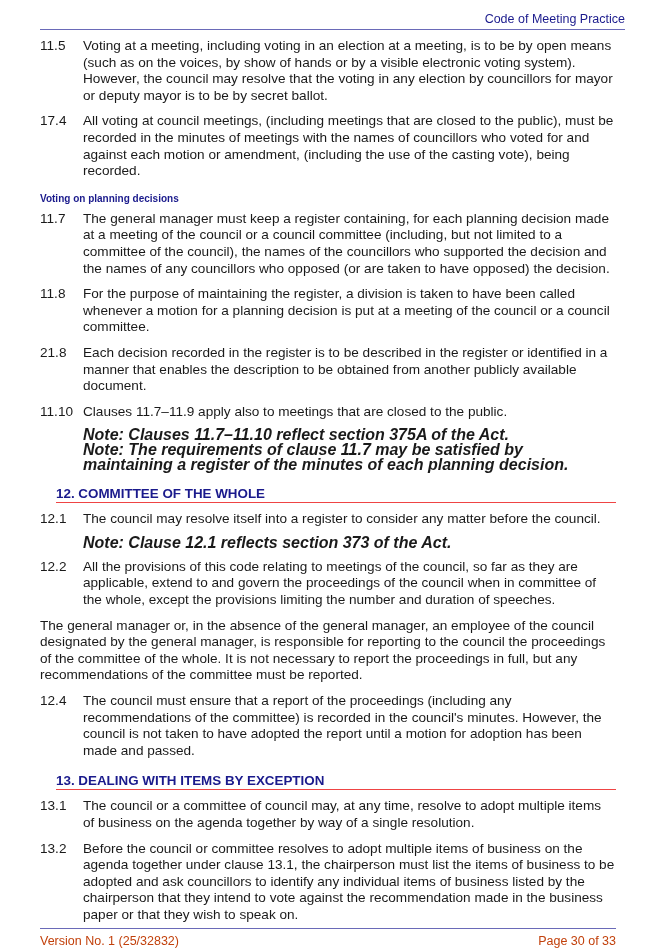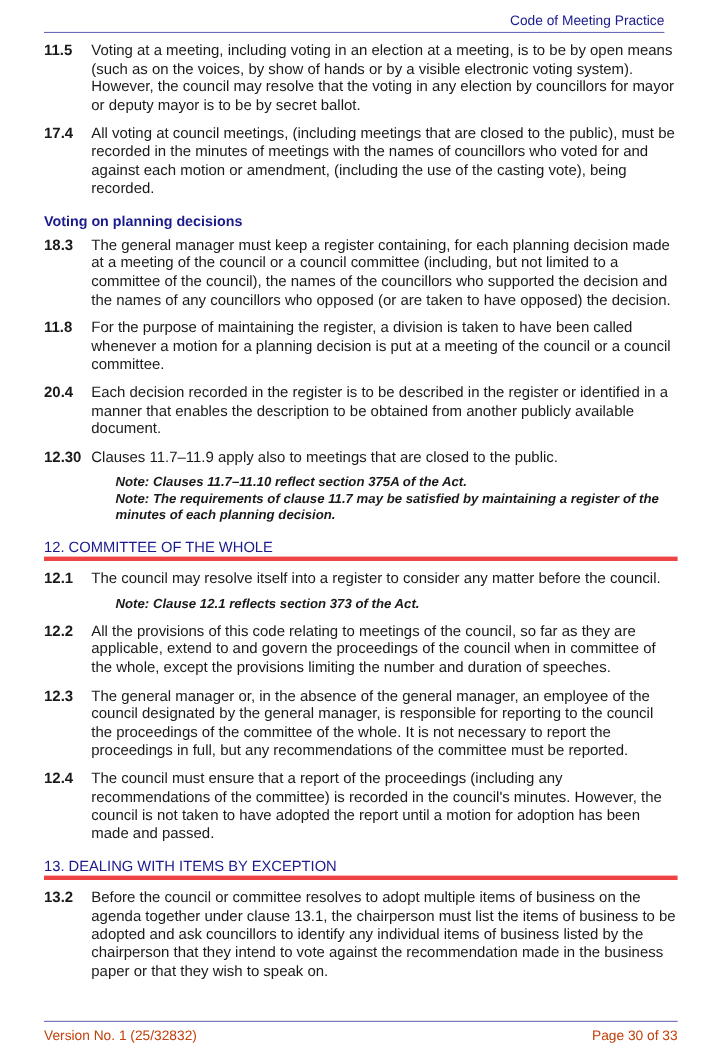--- a/index.html
+++ b/index.html
@@ -1,33 +1,33 @@
 <!DOCTYPE html>
 <html><head>
 <meta charset="utf-8">
 <style>
   html, body { margin: 0; padding: 0; background: #ffffff; }
   body {
     width: 656px; height: 950px; position: relative; overflow: hidden;
     font-family: "Liberation Sans", sans-serif; color: #1a1a1a;
   }
   .page-header {
-    position: absolute; left: 40px; right: 52px; top: 12px;
+    position: absolute; left: 40px; right: 31px; top: 12px;
     border-bottom: 1px solid #6a6ab8;
     text-align: right; font-size: 12.5px; color: #1a1a8c; padding-bottom: 3px;
   }
   .content { position: absolute; left: 40px; right: 40px; top: 38px; }
   .clause { display: flex; font-size: 13.6px; line-height: 16.6px; margin-bottom: 9px; }
-  .clause .num { width: 43px; flex: none; font-weight: bold; }
+  .clause .num { width: 43px; flex: none; }
   .clause .txt { flex: 1; }
-  .note { margin-left: 65px; font-size: 12px; font-weight: bold; font-style: italic; line-height: 15px; margin-bottom: 9px; margin-top: -2px; }
-  .subhead { font-size: 13px; font-weight: bold; color: #1a1a8c; margin: 13px 0 7px 0; }
+  .note { margin-left: 43px; font-size: 16px; font-weight: bold; font-style: italic; line-height: 15px; margin-bottom: 9px; margin-top: -2px; }
+  .subhead { font-size: 10px; font-weight: bold; color: #1a1a8c; margin: 13px 0 7px 0; }
   .sechead {
-    font-size: 13.4px; font-weight: normal; color: #1a1a8c;
-    border-bottom: 4px solid #ef4444; padding-bottom: 1px; margin: 14px 0 8px 0;
+    font-size: 13.4px; font-weight: bold; color: #1a1a8c;
+    border-bottom: 1px solid #ef4444; padding-bottom: 1px; margin: 14px 0 8px 16px;
   }
   .page-footer {
     position: absolute; left: 40px; right: 40px; top: 928px;
     border-top: 1px solid #6a6ab8; padding-top: 5px;
     display: flex; justify-content: space-between; font-size: 12.5px; color: #c2410c; text-align: right;
   }
 </style>
 </head>
 <body>
 
@@ -39,60 +39,63 @@
   <div class="clause">
       <span class="num">11.5</span>
       <span class="txt">Voting at a meeting, including voting in an election at a meeting, is to be by open means (such as on the voices, by show of hands or by a visible electronic voting system). However, the council may resolve that the voting in any election by councillors for mayor or deputy mayor is to be by secret ballot.</span>
     </div>
   <div class="clause">
       <span class="num">17.4</span>
       <span class="txt">All voting at council meetings, (including meetings that are closed to the public), must be recorded in the minutes of meetings with the names of councillors who voted for and against each motion or amendment, (including the use of the casting vote), being recorded.</span>
     </div>
   <div class="subhead">Voting on planning decisions</div>
   <div class="clause">
-      <span class="num">18.3</span>
+      <span class="num">11.7</span>
       <span class="txt">The general manager must keep a register containing, for each planning decision made at a meeting of the council or a council committee (including, but not limited to a committee of the council), the names of the councillors who supported the decision and the names of any councillors who opposed (or are taken to have opposed) the decision.</span>
     </div>
   <div class="clause">
       <span class="num">11.8</span>
       <span class="txt">For the purpose of maintaining the register, a division is taken to have been called whenever a motion for a planning decision is put at a meeting of the council or a council committee.</span>
     </div>
   <div class="clause">
-      <span class="num">20.4</span>
+      <span class="num">21.8</span>
       <span class="txt">Each decision recorded in the register is to be described in the register or identified in a manner that enables the description to be obtained from another publicly available document.</span>
     </div>
   <div class="clause">
-      <span class="num">12.30</span>
+      <span class="num">11.10</span>
       <span class="txt">Clauses 11.7–11.9 apply also to meetings that are closed to the public.</span>
     </div>
   <div class="note">
     <div>Note: Clauses 11.7–11.10 reflect section 375A of the Act.</div>
     <div>Note: The requirements of clause 11.7 may be satisfied by maintaining a register of the minutes of each planning decision.</div>
   </div>
 
   <div class="sechead">12. COMMITTEE OF THE WHOLE</div>
   <div class="clause">
       <span class="num">12.1</span>
       <span class="txt">The council may resolve itself into a register to consider any matter before the council.</span>
     </div>
   <div class="note">Note: Clause 12.1 reflects section 373 of the Act.</div>
   <div class="clause">
       <span class="num">12.2</span>
       <span class="txt">All the provisions of this code relating to meetings of the council, so far as they are applicable, extend to and govern the proceedings of the council when in committee of the whole, except the provisions limiting the number and duration of speeches.</span>
     </div>
   <div class="clause">
-      <span class="num">12.3</span>
       <span class="txt">The general manager or, in the absence of the general manager, an employee of the council designated by the general manager, is responsible for reporting to the council the proceedings of the committee of the whole. It is not necessary to report the proceedings in full, but any recommendations of the committee must be reported.</span>
     </div>
   <div class="clause">
       <span class="num">12.4</span>
       <span class="txt">The council must ensure that a report of the proceedings (including any recommendations of the committee) is recorded in the council's minutes. However, the council is not taken to have adopted the report until a motion for adoption has been made and passed.</span>
     </div>
 
   <div class="sechead">13. DEALING WITH ITEMS BY EXCEPTION</div>
+  <div class="clause">
+      <span class="num">13.1</span>
+      <span class="txt">The council or a committee of council may, at any time, resolve to adopt multiple items of business on the agenda together by way of a single resolution.</span>
+    </div>
   <div class="clause">
       <span class="num">13.2</span>
       <span class="txt">Before the council or committee resolves to adopt multiple items of business on the agenda together under clause 13.1, the chairperson must list the items of business to be adopted and ask councillors to identify any individual items of business listed by the chairperson that they intend to vote against the recommendation made in the business paper or that they wish to speak on.</span>
     </div>
 
 </div>
 
 <div class="page-footer">
   <span>Version No. 1 (25/32832)</span>
   <span>Page 30 of 33</span>

